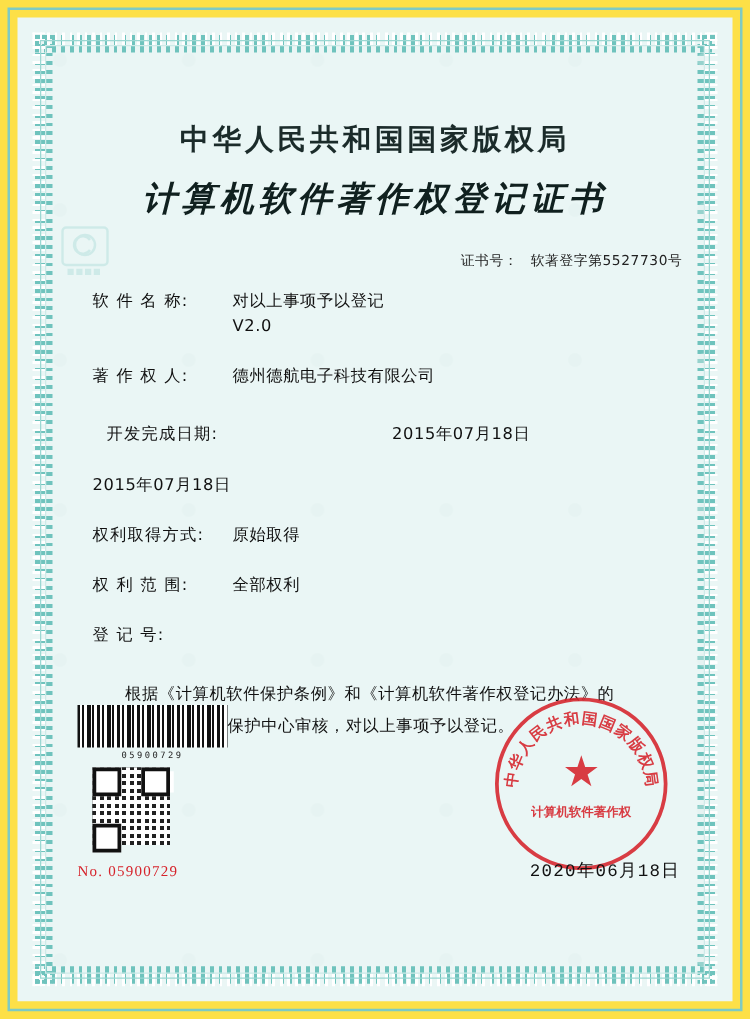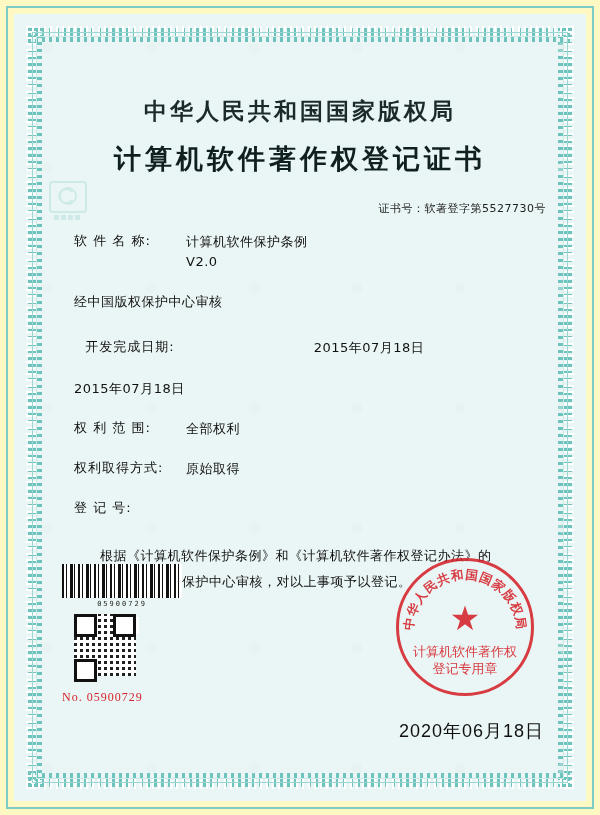--- a/index.html
+++ b/index.html
@@ -5,21 +5,21 @@
   html,body{margin:0;padding:0;}
   body{
     width:600px;height:815px;
     background:#ffffff;
     font-family:"Liberation Sans", sans-serif;
     overflow:hidden;
   }
   .page{
     position:relative;
     width:600px;height:815px;
-    background:#fef9c3;
+    background:#fde047;
     box-sizing:border-box;
   }
 
   
   .frame-outer{
     position:absolute;left:6px;top:6px;right:6px;bottom:6px;
     border:2px solid #7ecac4;
     box-sizing:border-box;
   }
   .frame-greek{
@@ -78,31 +78,32 @@
     margin-top:48px;
   }
   .title2{
     text-align:center;
     font-family:"DejaVu Sans", sans-serif;
     font-size:27px;
     font-weight:bold;
     letter-spacing:4px;
     color:#10201f;
     margin-top:14px;
+    font-style:italic;
   }
   .cert-no{
     text-align:right;
     font-family:"DejaVu Sans", sans-serif;
     font-size:11px;
     color:#222;
     margin-top:24px;
     padding-right:6px;
     letter-spacing:.5px;
   }
-  .cert-no .lbl{}
+  .cert-no .lbl{margin-right:10px;}
 
   .rows{
     margin-top:16px;
     padding-left:26px;
     font-family:"DejaVu Sans", sans-serif;
   }
   .row{
     display:flex;
     align-items:flex-start;
     margin-bottom:20px;
@@ -194,37 +195,37 @@
   }
   .seal .arc text{
     font-family:"DejaVu Sans", sans-serif;
     font-size:12.5px;
     fill:#d6232b;
     letter-spacing:1px;
     font-weight:bold;
   }
   .seal .l1,.seal .l2{
     position:absolute;left:0;width:132px;text-align:center;
-    color:#d6232b;font-size:13px;font-weight:normal;
+    color:#d6232b;font-size:10px;font-weight:bold;
     font-family:"DejaVu Sans", sans-serif;
   }
   .seal .l1{top:82px;}
   .seal .l2{top:99px;}
 
   
   .serial{
     position:absolute;left:62px;top:690px;
     font-family:Liberation Serif, serif;
     font-size:12px;color:#d6232b;letter-spacing:1px;
   }
   .serial .no{font-size:12px;}
   .issue-date{
-    position:absolute;right:56px;top:719px;
-    font-family:Liberation Sans, sans-serif;
-    font-size:18px;color:#111;letter-spacing:1px;
+    position:absolute;right:56px;top:688px;
+    font-family:Liberation Mono, monospace;
+    font-size:14px;color:#111;letter-spacing:1px;
   }
 </style>
 </head>
 <body>
 
 <div class="page">
 
   <div class="frame-outer"></div>
   <div class="frame-greek"></div>
   <div class="frame-greek2"></div>
@@ -237,40 +238,41 @@
     <div class="title1">中华人民共和国国家版权局</div>
     <div class="title2">计算机软件著作权登记证书</div>
 
     <div class="cert-no">
       <span class="lbl">证书号：</span><span>软著登字第5527730号</span>
     </div>
 
     <div class="rows">
       <div class="row">
         <div class="lbl">软 件 名 称:</div>
-        <div class="val">计算机软件保护条例
+        <div class="val">对以上事项予以登记
 V2.0</div>
       </div>
       <div class="row">
-        <div class="val">经中国版权保护中心审核</div>
+        <div class="lbl">著 作 权 人:</div>
+        <div class="val">德州德航电子科技有限公司</div>
       </div>
       <div class="row" style="margin-top:26px;text-align:center;">
         <div class="lbl">开发完成日期:</div>
         <div class="val">2015年07月18日</div>
       </div>
       <div class="row">
         <div class="val">2015年07月18日</div>
       </div>
       <div class="row">
+        <div class="lbl">权利取得方式:</div>
+        <div class="val">原始取得</div>
+      </div>
+      <div class="row">
         <div class="lbl">权 利 范 围:</div>
         <div class="val">全部权利</div>
-      </div>
-      <div class="row">
-        <div class="lbl">权利取得方式:</div>
-        <div class="val">原始取得</div>
       </div>
       <div class="row">
         <div class="lbl">登 记 号:</div>
       </div>
     </div>
 
     <div class="para">
       <p>根据《计算机软件保护条例》和《计算机软件著作权登记办法》的</p>
       <p>规定，经中国版权保护中心审核，对以上事项予以登记。</p>
     </div>
@@ -296,21 +298,20 @@
     <svg class="arc" viewBox="0 0 132 132">
       <defs>
         <path id="arcpath" d="M 14,70 A 52,52 0 0 1 118,70" fill="none"></path>
       </defs>
       <text text-anchor="middle">
         <textPath href="#arcpath" startOffset="50%">中华人民共和国国家版权局</textPath>
       </text>
     </svg>
     <div class="star">★</div>
     <div class="l1">计算机软件著作权</div>
-    <div class="l2">登记专用章</div>
   </div>
 
   <div class="serial">
     <span>No.</span>
     <span class="no">05900729</span>
   </div>
 
   <div class="issue-date">2020年06月18日</div>
 
 </div>

